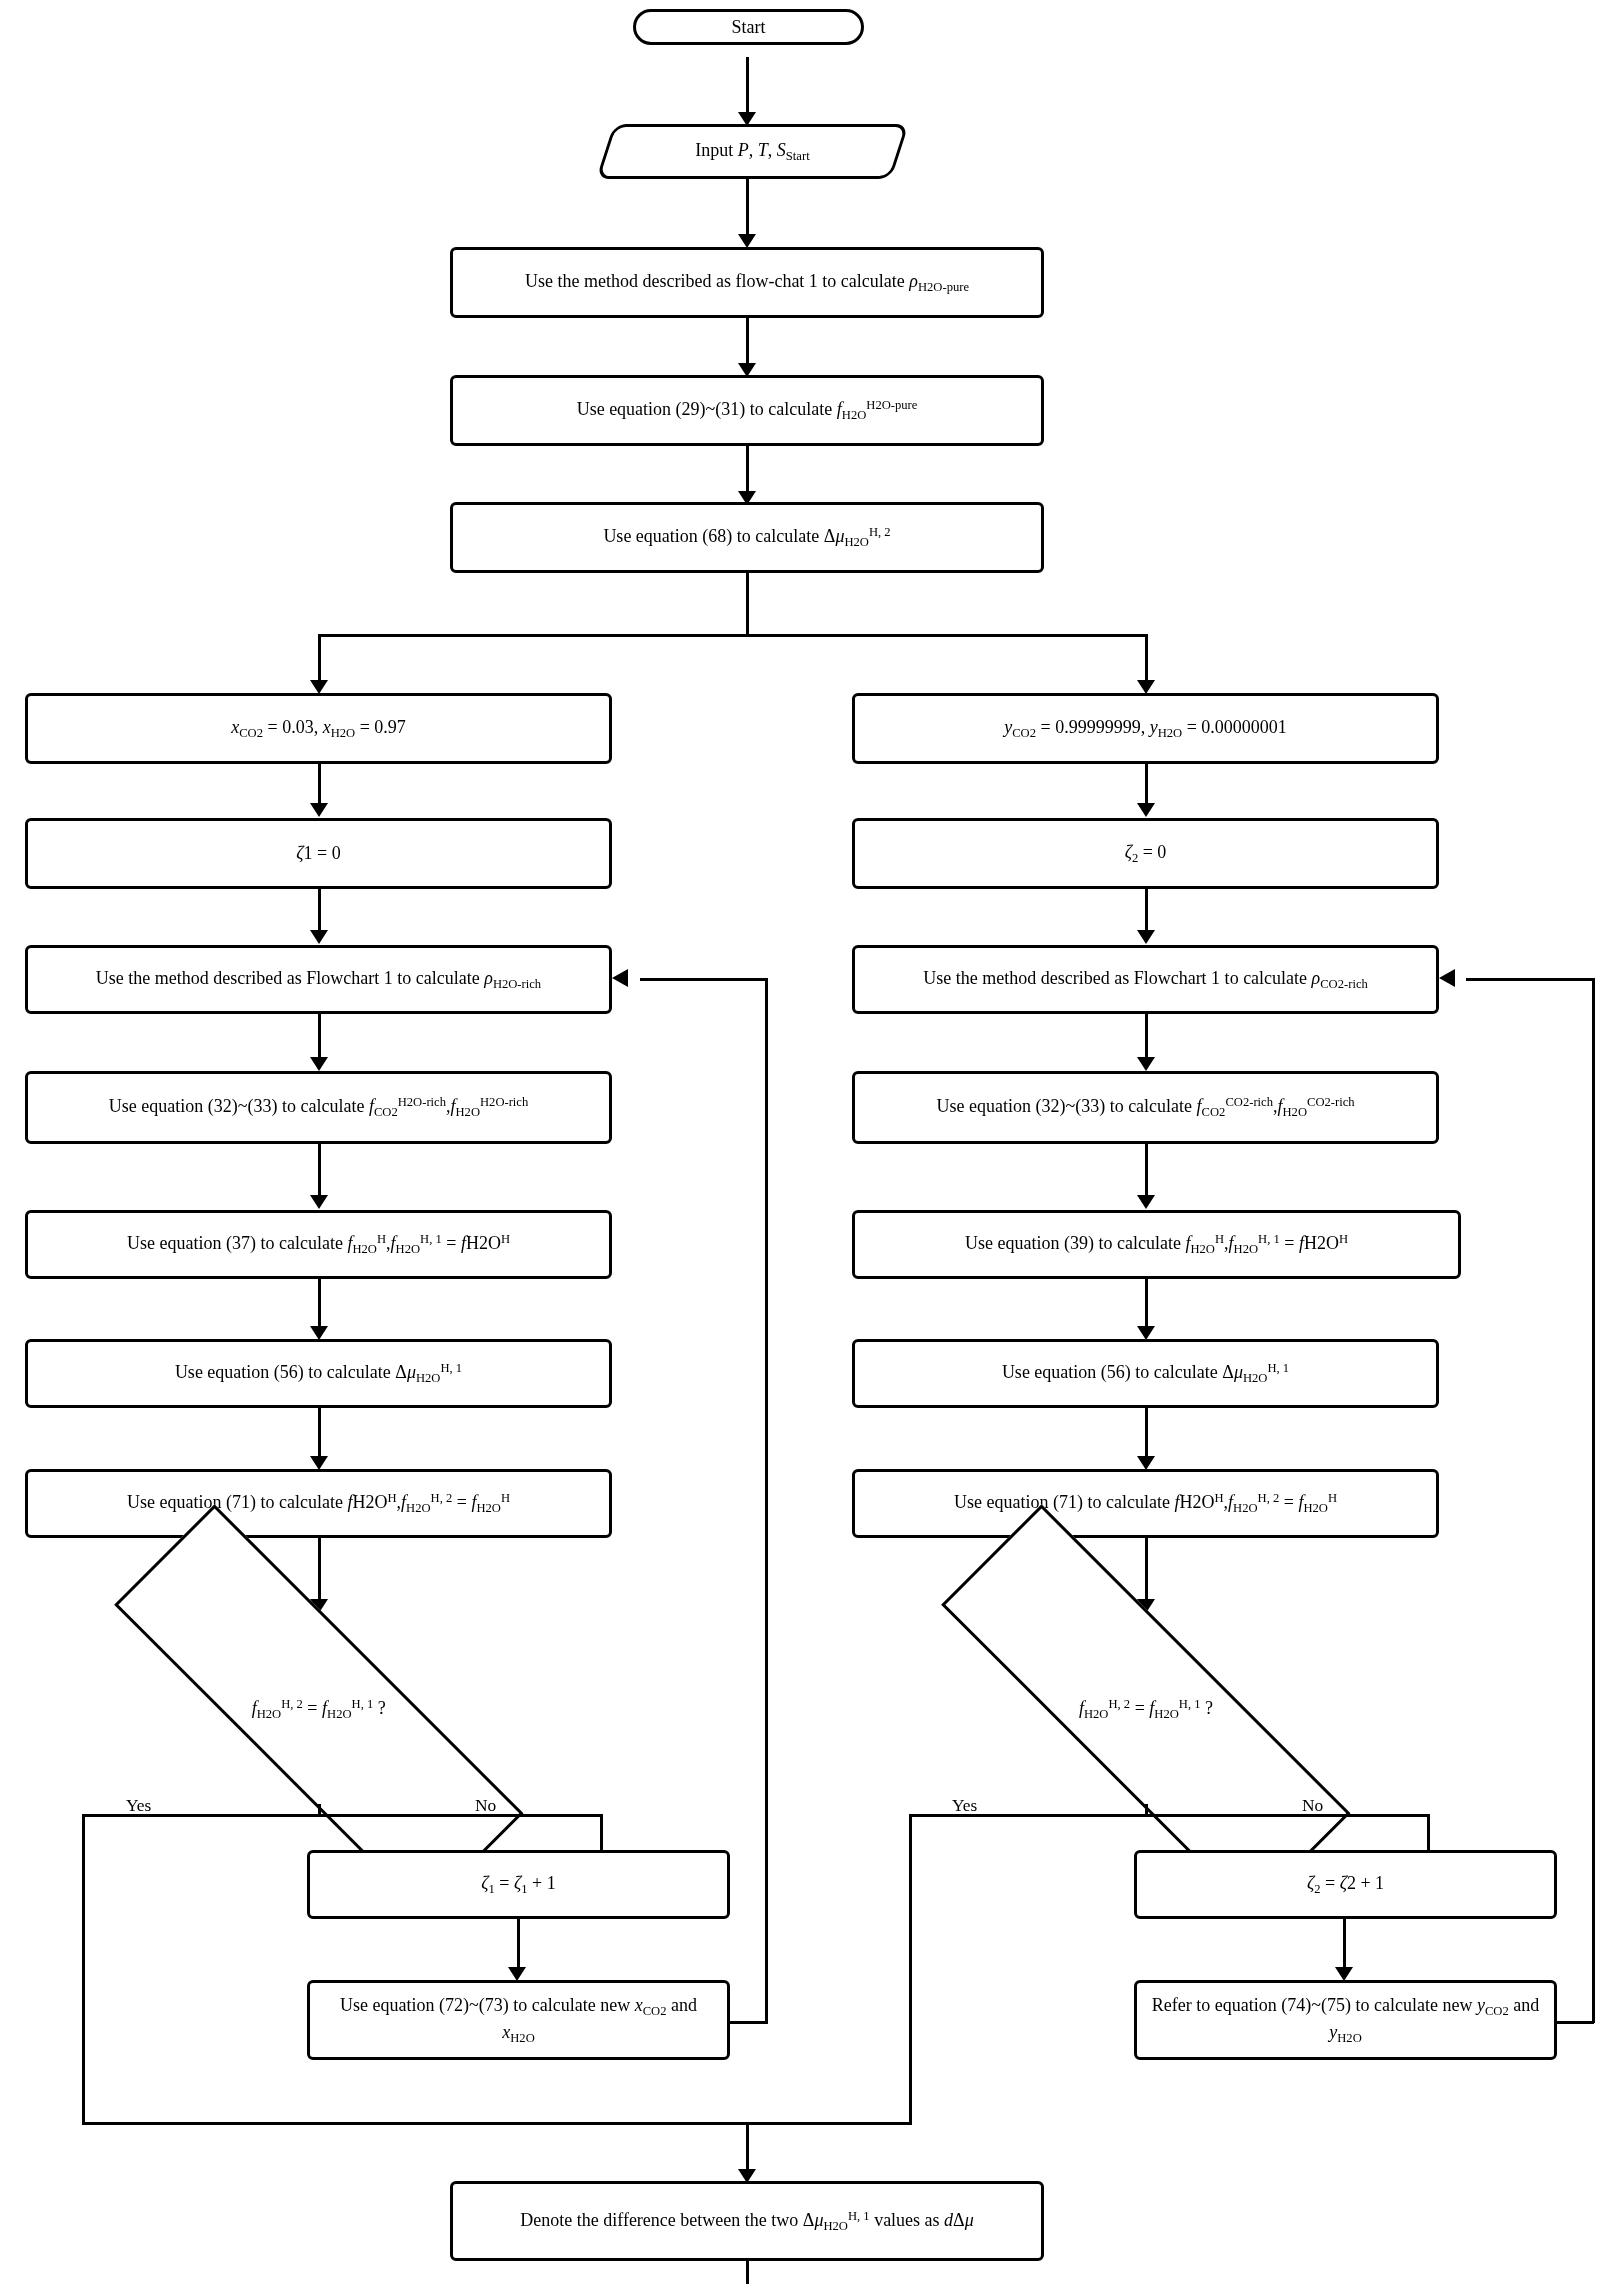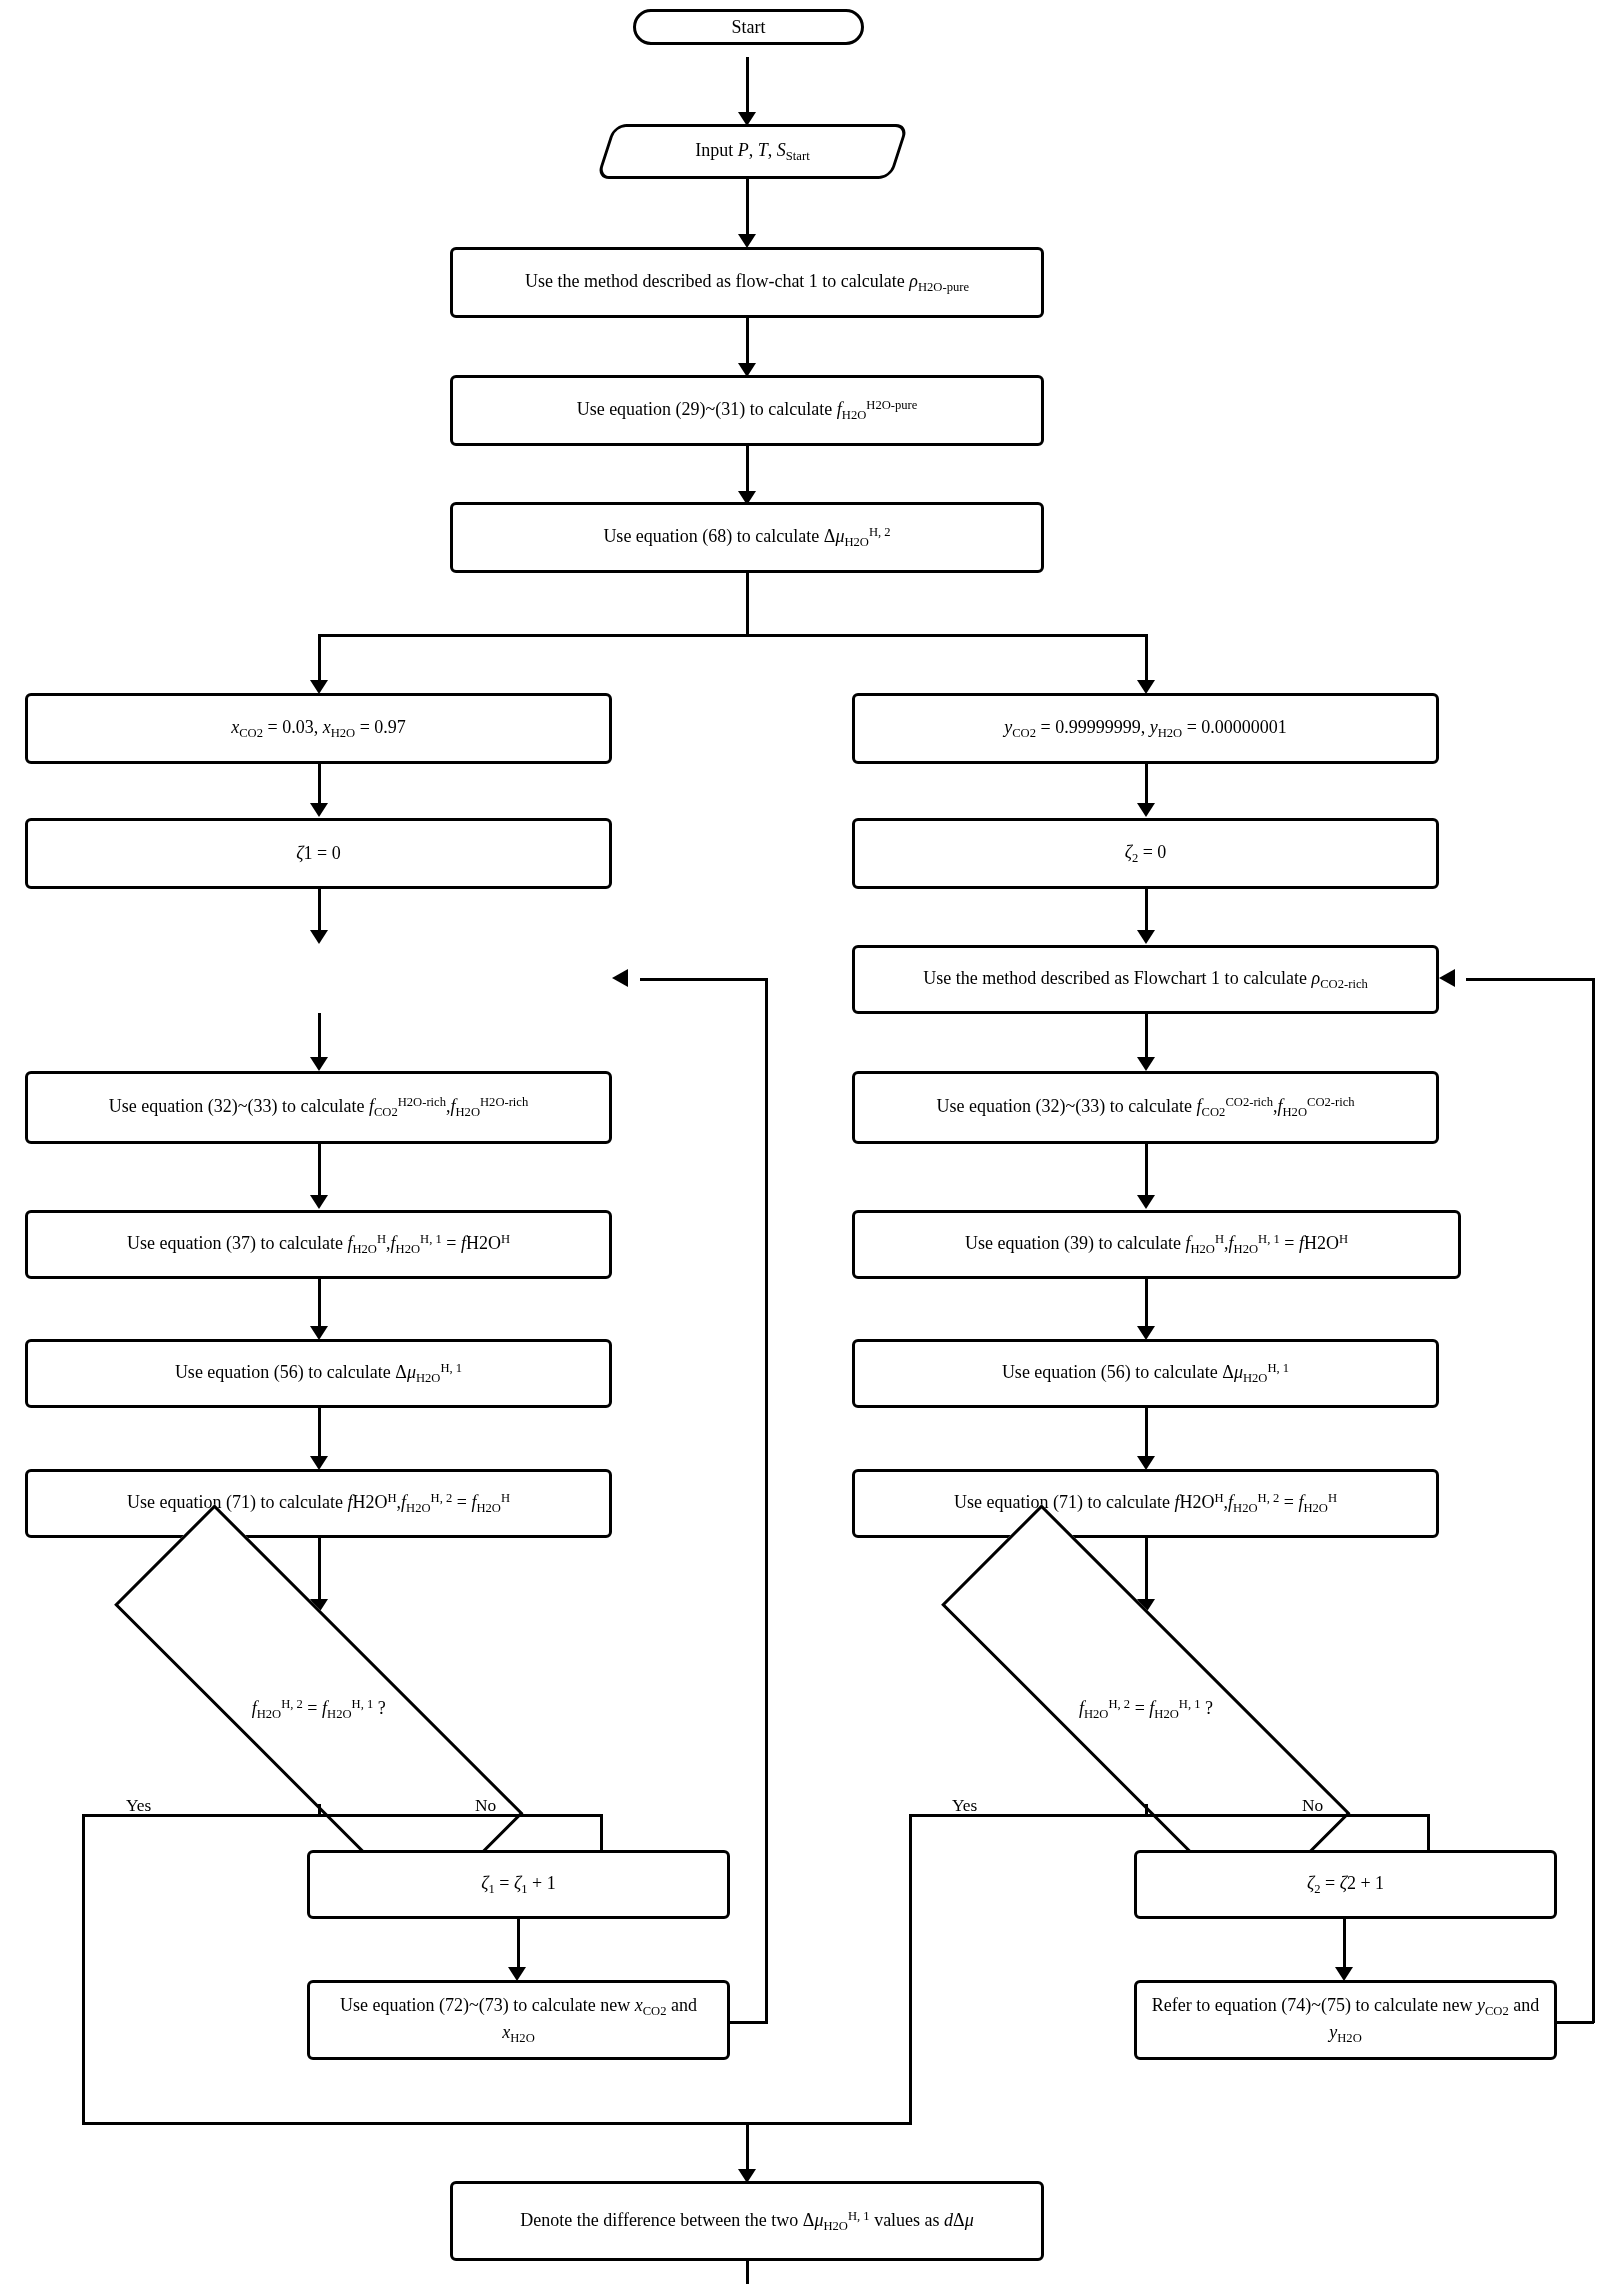--- a/index.html
+++ b/index.html
@@ -85,20 +85,23 @@
   </div>
   <div class="ln v" style="left:318px;top:764px;height:43px;"></div>
   <div class="arrow down" style="left:310px;top:803px;"></div>
 
   <div class="node proc" style="left:25px;top:818px;width:587px;height:71px;">
     <span class="txt"><i>ζ</i>1 = 0</span>
   </div>
   <div class="ln v" style="left:318px;top:888px;height:46px;"></div>
   <div class="arrow down" style="left:310px;top:930px;"></div>
 
+  <div class="node proc" style="left:25px;top:945px;width:587px;height:69px;">
+    <span class="txt">Use the method described as Flowchart 1 to calculate <i>ρ</i><sub>H2O-rich</sub></span>
+  </div>
   <div class="ln v" style="left:318px;top:1013px;height:48px;"></div>
   <div class="arrow down" style="left:310px;top:1057px;"></div>
 
   <div class="node proc" style="left:25px;top:1071px;width:587px;height:73px;">
     <span class="txt wrap" style="padding:0 6.4px;">Use equation (32)~(33) to calculate <i>f</i><sub>CO2</sub><sup>H2O-rich</sup>,<i>f</i><sub>H2O</sub><sup>H2O-rich</sup></span>
   </div>
   <div class="ln v" style="left:318px;top:1144px;height:55px;"></div>
   <div class="arrow down" style="left:310px;top:1195px;"></div>
 
   <div class="node proc" style="left:25px;top:1210px;width:587px;height:69px;">

